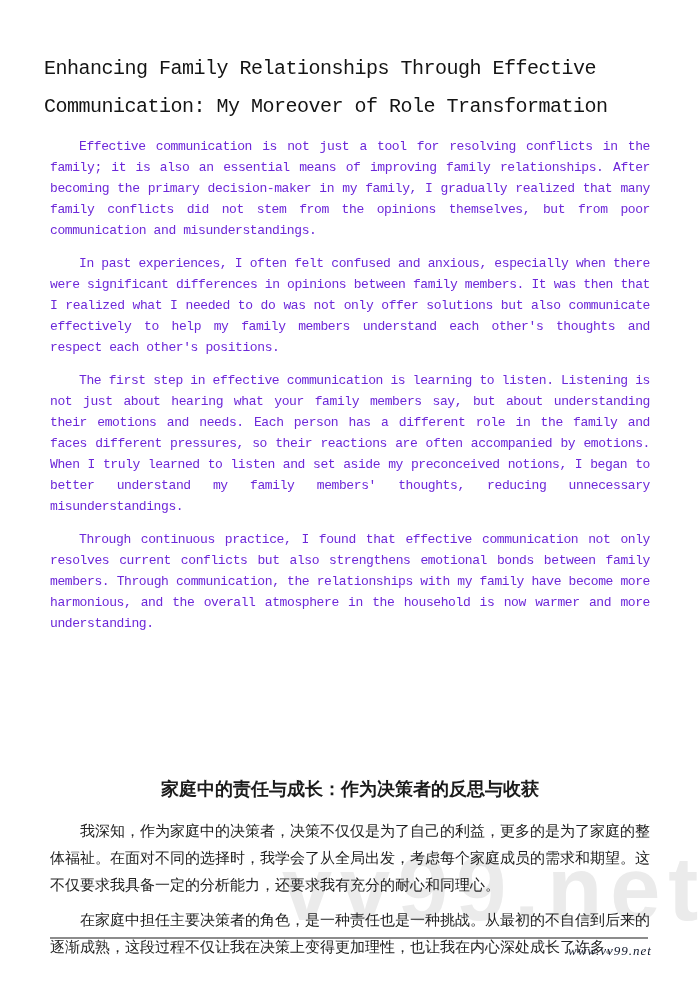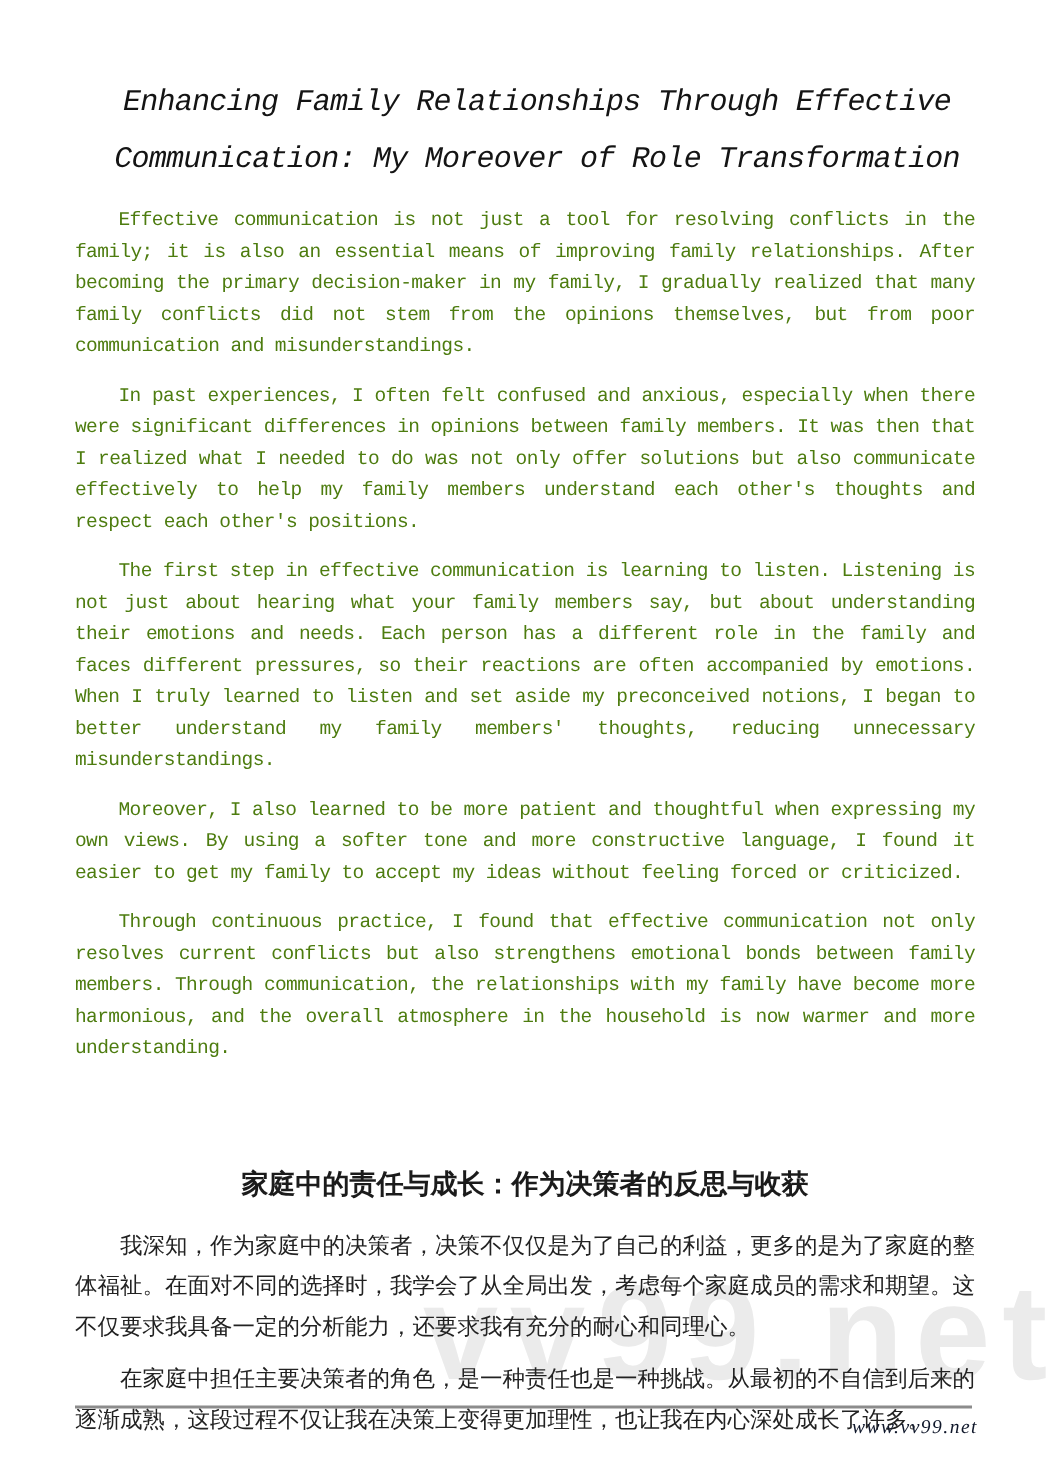--- a/index.html
+++ b/index.html
@@ -7,40 +7,39 @@
     position: relative;
     width: 700px;
     height: 989px;
     background: #ffffff;
     overflow: hidden;
     font-family: "Liberation Mono", "DejaVu Sans Mono", monospace;
   }
   .title-block {
     position: absolute;
     top: 50px;
-    left: 56px;
+    left: 44px;
     right: 40px;
-    text-align: center;
+    text-align: left;
     color: #141414;
     z-index: 2;
-    font-style: italic;
   }
   .title-line {
     display: block;
     font-size: 20px;
     line-height: 38px;
     letter-spacing: -0.5px;
     white-space: nowrap;
   }
   .en-body {
     position: absolute;
     top: 136px;
     left: 50px;
     width: 600px;
-    color: #4d7c0f;
+    color: #6d28d9;
     z-index: 2;
   }
   .en-body p {
     margin: 0 0 12px 0;
     font-size: 13px;
     line-height: 21px;
     letter-spacing: -0.4px;
     text-align: justify;
     text-indent: 29px;
   }
@@ -115,21 +114,20 @@
 
   <header class="title-block">
     <span class="title-line">Enhancing Family Relationships Through Effective</span>
     <span class="title-line">Communication: My Moreover of Role Transformation</span>
   </header>
 
   <section class="en-body">
     <p>Effective communication is not just a tool for resolving conflicts in the family; it is also an essential means of improving family relationships. After becoming the primary decision-maker in my family, I gradually realized that many family conflicts did not stem from the opinions themselves, but from poor communication and misunderstandings.</p>
     <p>In past experiences, I often felt confused and anxious, especially when there were significant differences in opinions between family members. It was then that I realized what I needed to do was not only offer solutions but also communicate effectively to help my family members understand each other's thoughts and respect each other's positions.</p>
     <p>The first step in effective communication is learning to listen. Listening is not just about hearing what your family members say, but about understanding their emotions and needs. Each person has a different role in the family and faces different pressures, so their reactions are often accompanied by emotions. When I truly learned to listen and set aside my preconceived notions, I began to better understand my family members' thoughts, reducing unnecessary misunderstandings.</p>
-    <p>Moreover, I also learned to be more patient and thoughtful when expressing my own views. By using a softer tone and more constructive language, I found it easier to get my family to accept my ideas without feeling forced or criticized.</p>
     <p>Through continuous practice, I found that effective communication not only resolves current conflicts but also strengthens emotional bonds between family members. Through communication, the relationships with my family have become more harmonious, and the overall atmosphere in the household is now warmer and more understanding.</p>
   </section>
 
   <h2 class="zh-title">家庭中的责任与成长：作为决策者的反思与收获</h2>
 
   <section class="zh-body">
     <p>我深知，作为家庭中的决策者，决策不仅仅是为了自己的利益，更多的是为了家庭的整体福祉。在面对不同的选择时，我学会了从全局出发，考虑每个家庭成员的需求和期望。这不仅要求我具备一定的分析能力，还要求我有充分的耐心和同理心。</p>
     <p>在家庭中担任主要决策者的角色，是一种责任也是一种挑战。从最初的不自信到后来的逐渐成熟，这段过程不仅让我在决策上变得更加理性，也让我在内心深处成长了许多。</p>
   </section>
 

